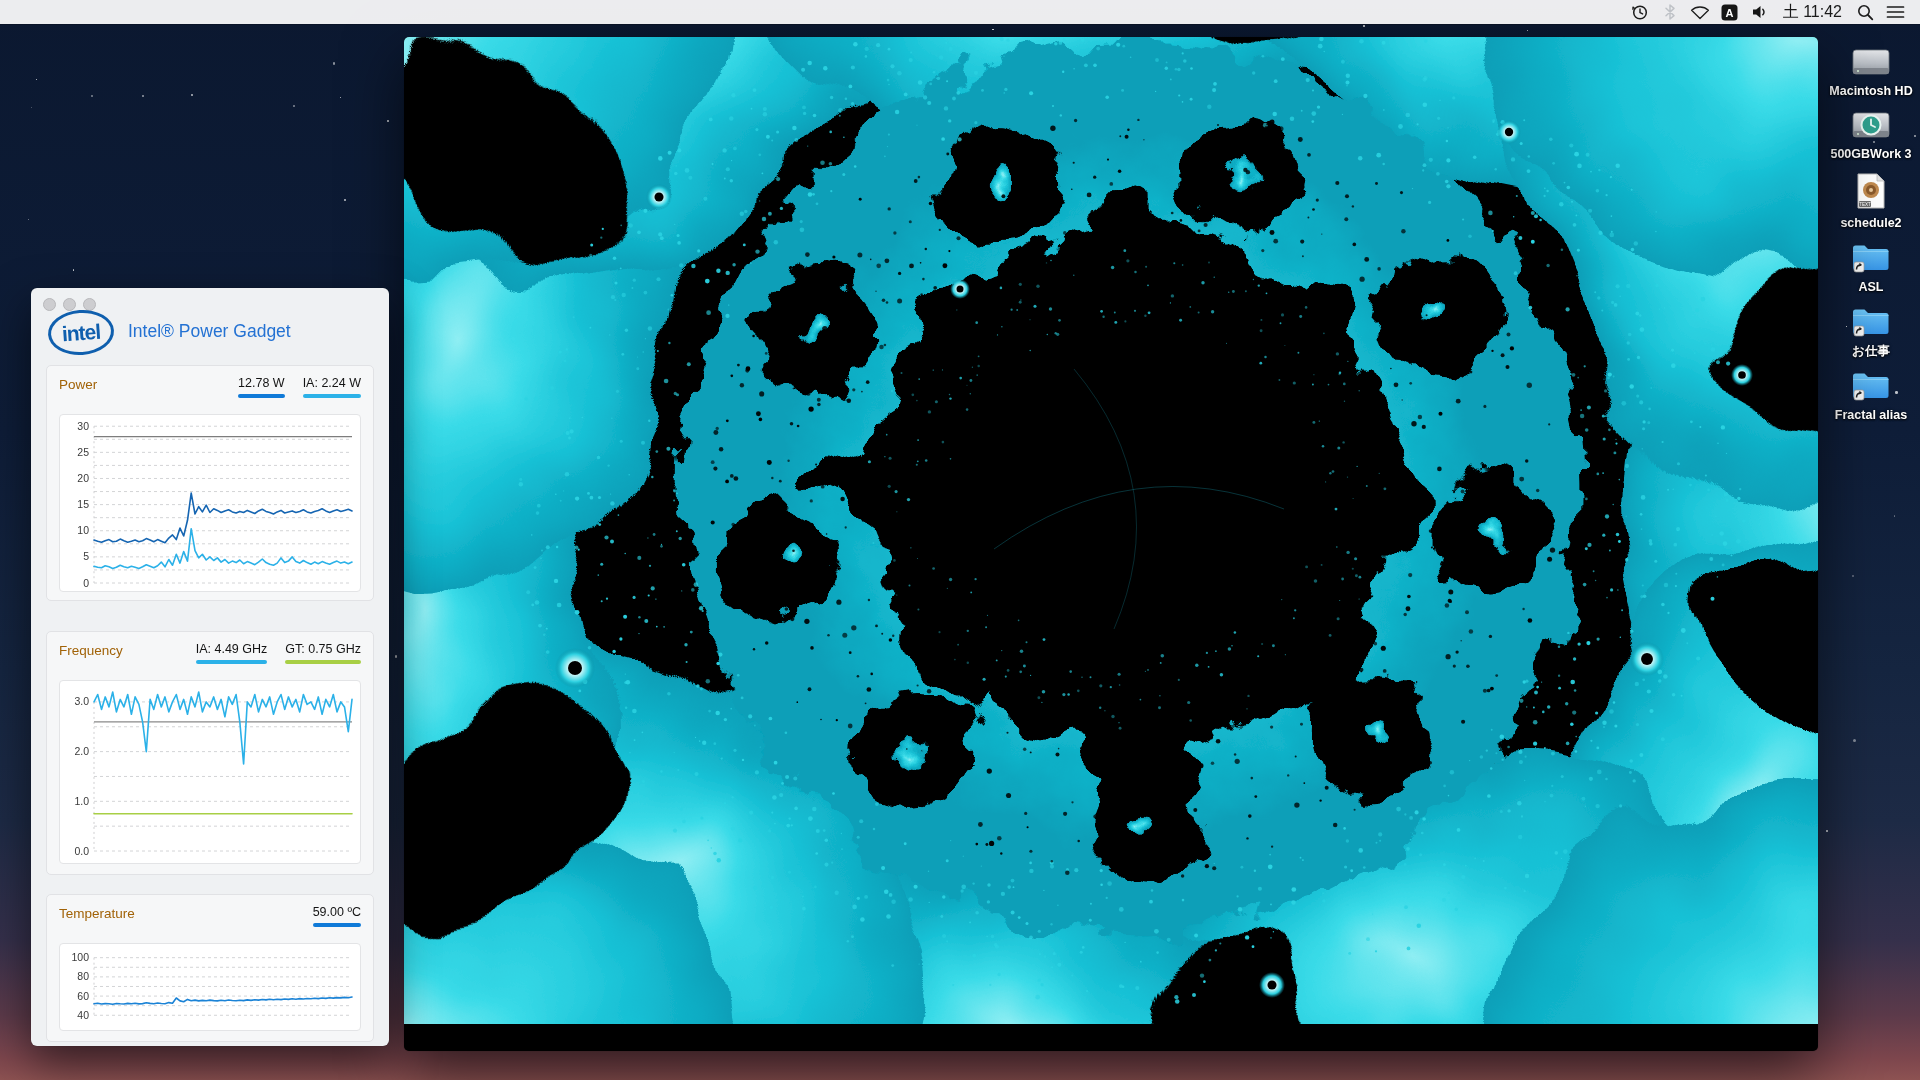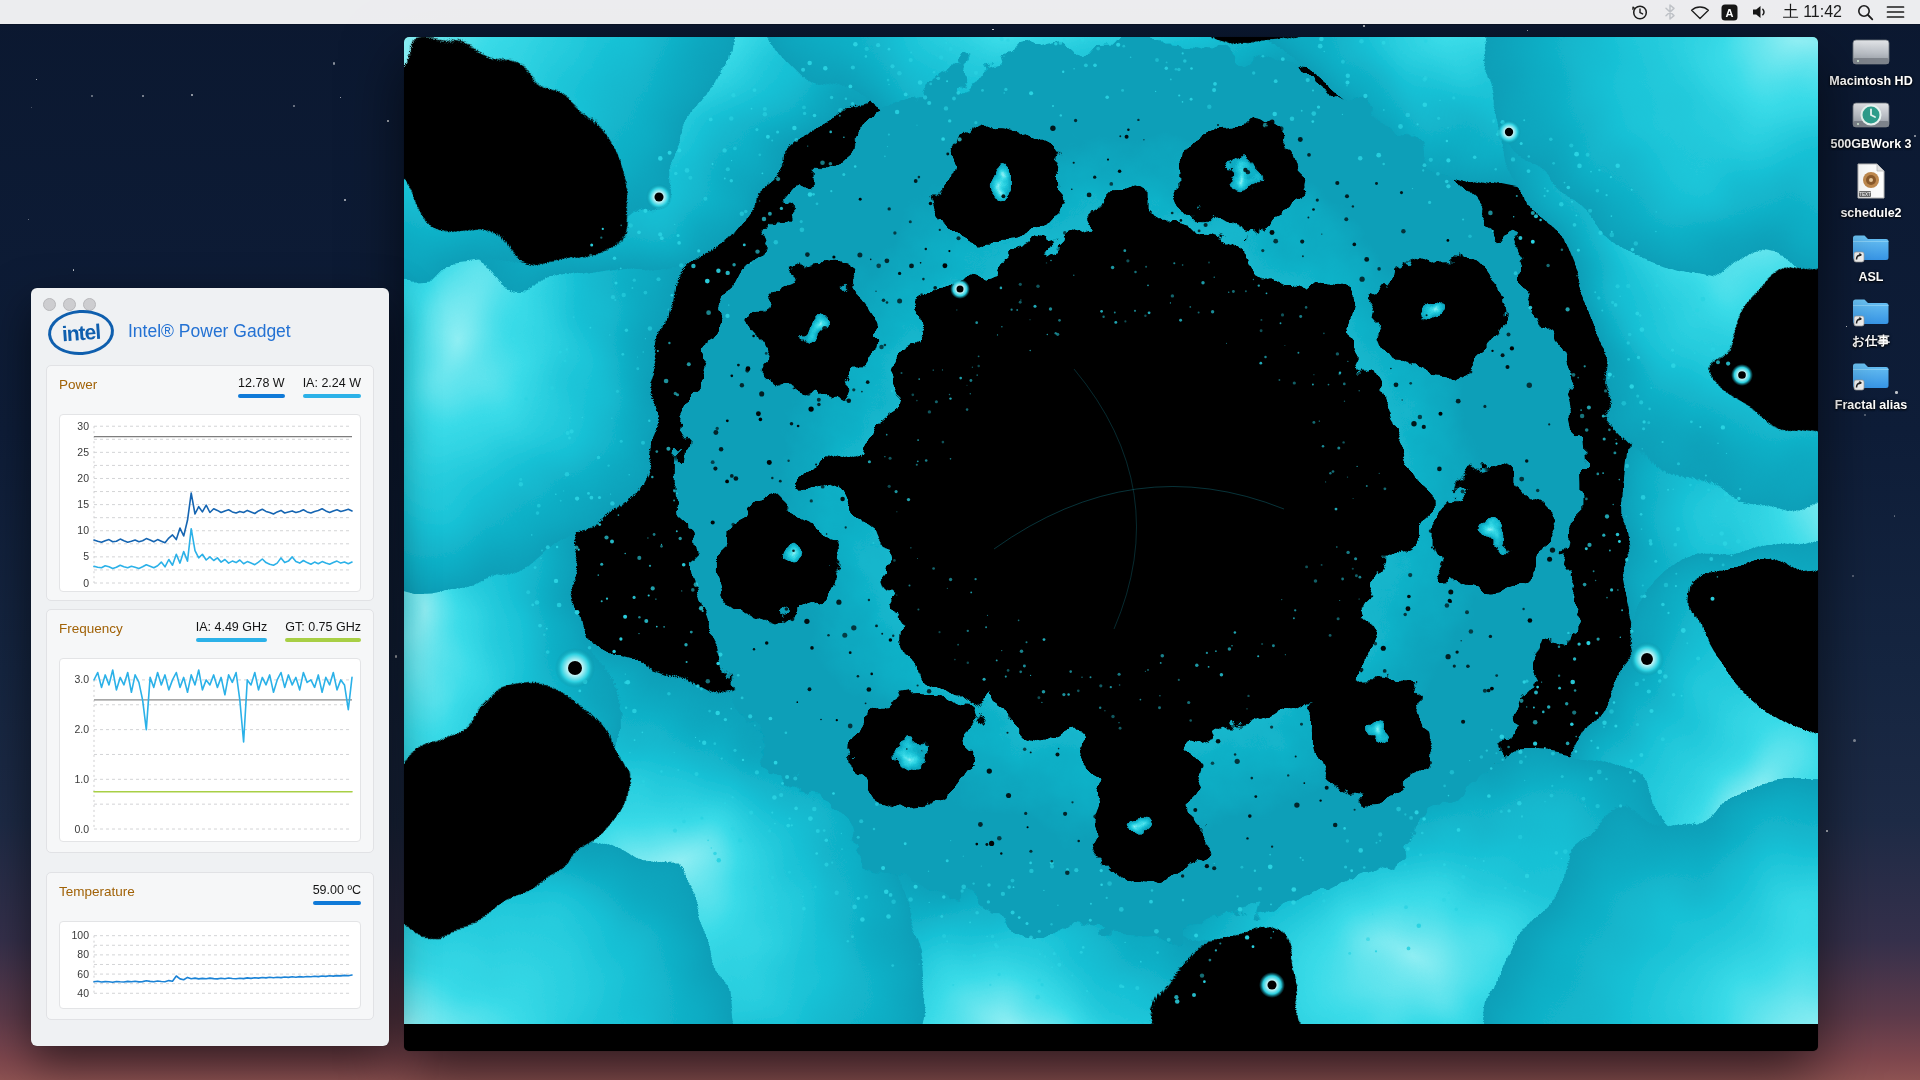--- a/index.html
+++ b/index.html
@@ -66,35 +66,35 @@
   #gadget-title {
     position:absolute; left:82px; top:33px;
     color:#2472d3; font-size:17.5px;
   }
   .card {
     background:#f6f7f8; border:1px solid #e1e2e5; border-radius:5px;
     padding:10px 12px 12px 12px;
   }
   .card + .card { margin-top:0; }
   #card-power { margin-top:7px; height:236px; }
-  #card-frequency { margin-top:8px; height:244px; }
+  #card-frequency { margin-top:30px; height:244px; }
   #card-temperature { margin-top:19px; height:148px; }
   .card-head { display:flex; align-items:flex-start; height:30px; }
   .card-label { color:#a16207; font-size:13.5px; padding-top:1px; }
   .card-values { margin-left:auto; display:flex; gap:18px; }
   .vblock { display:flex; flex-direction:column; align-items:center; }
   .vtext { font-size:12.5px; color:#141414; }
   .vbar { height:4px; border-radius:2px; margin-top:4px; align-self:stretch; }
   .chartbox {
     margin-top:8px; background:#ffffff; border:1px solid #e3e4e6; border-radius:4px;
   }
   .chartbox svg { display:block; }
 
   
-  #desktop-icons { position:absolute; right:6px; top:36px; width:86px; z-index:5; }
+  #desktop-icons { position:absolute; right:6px; top:46px; width:86px; z-index:5; }
   .dicon { width:86px; display:flex; flex-direction:column; align-items:center; margin-bottom:11px; cursor:default; }
   .dicon-label {
     margin-top:2px; font-size:12.5px; font-weight:bold; color:#fff; text-align:center; line-height:1.12;
     text-shadow:0 1px 2px rgba(0,0,0,.95), 0 0 3px rgba(0,0,0,.6);
     word-break:break-word;
   }
 </style>
 </head>
 <body>
 

